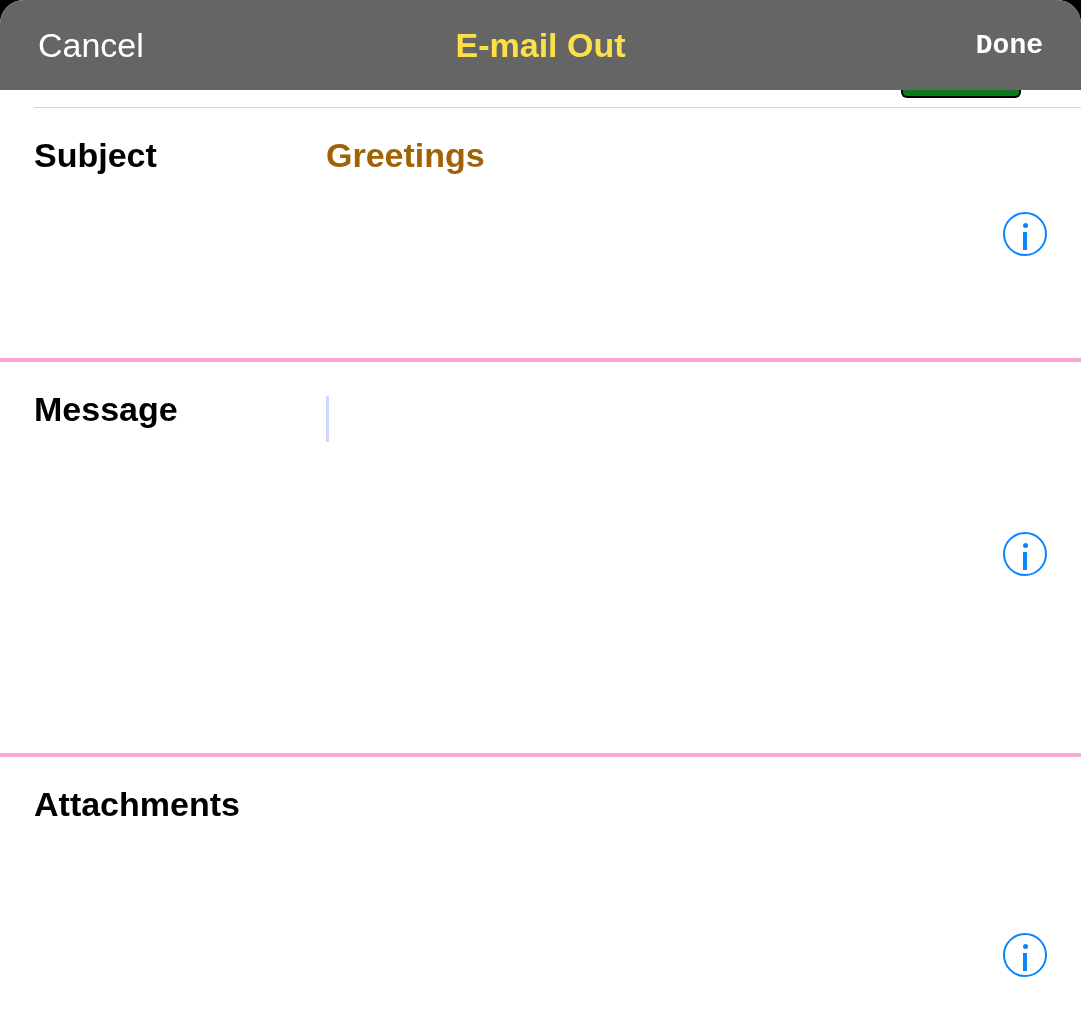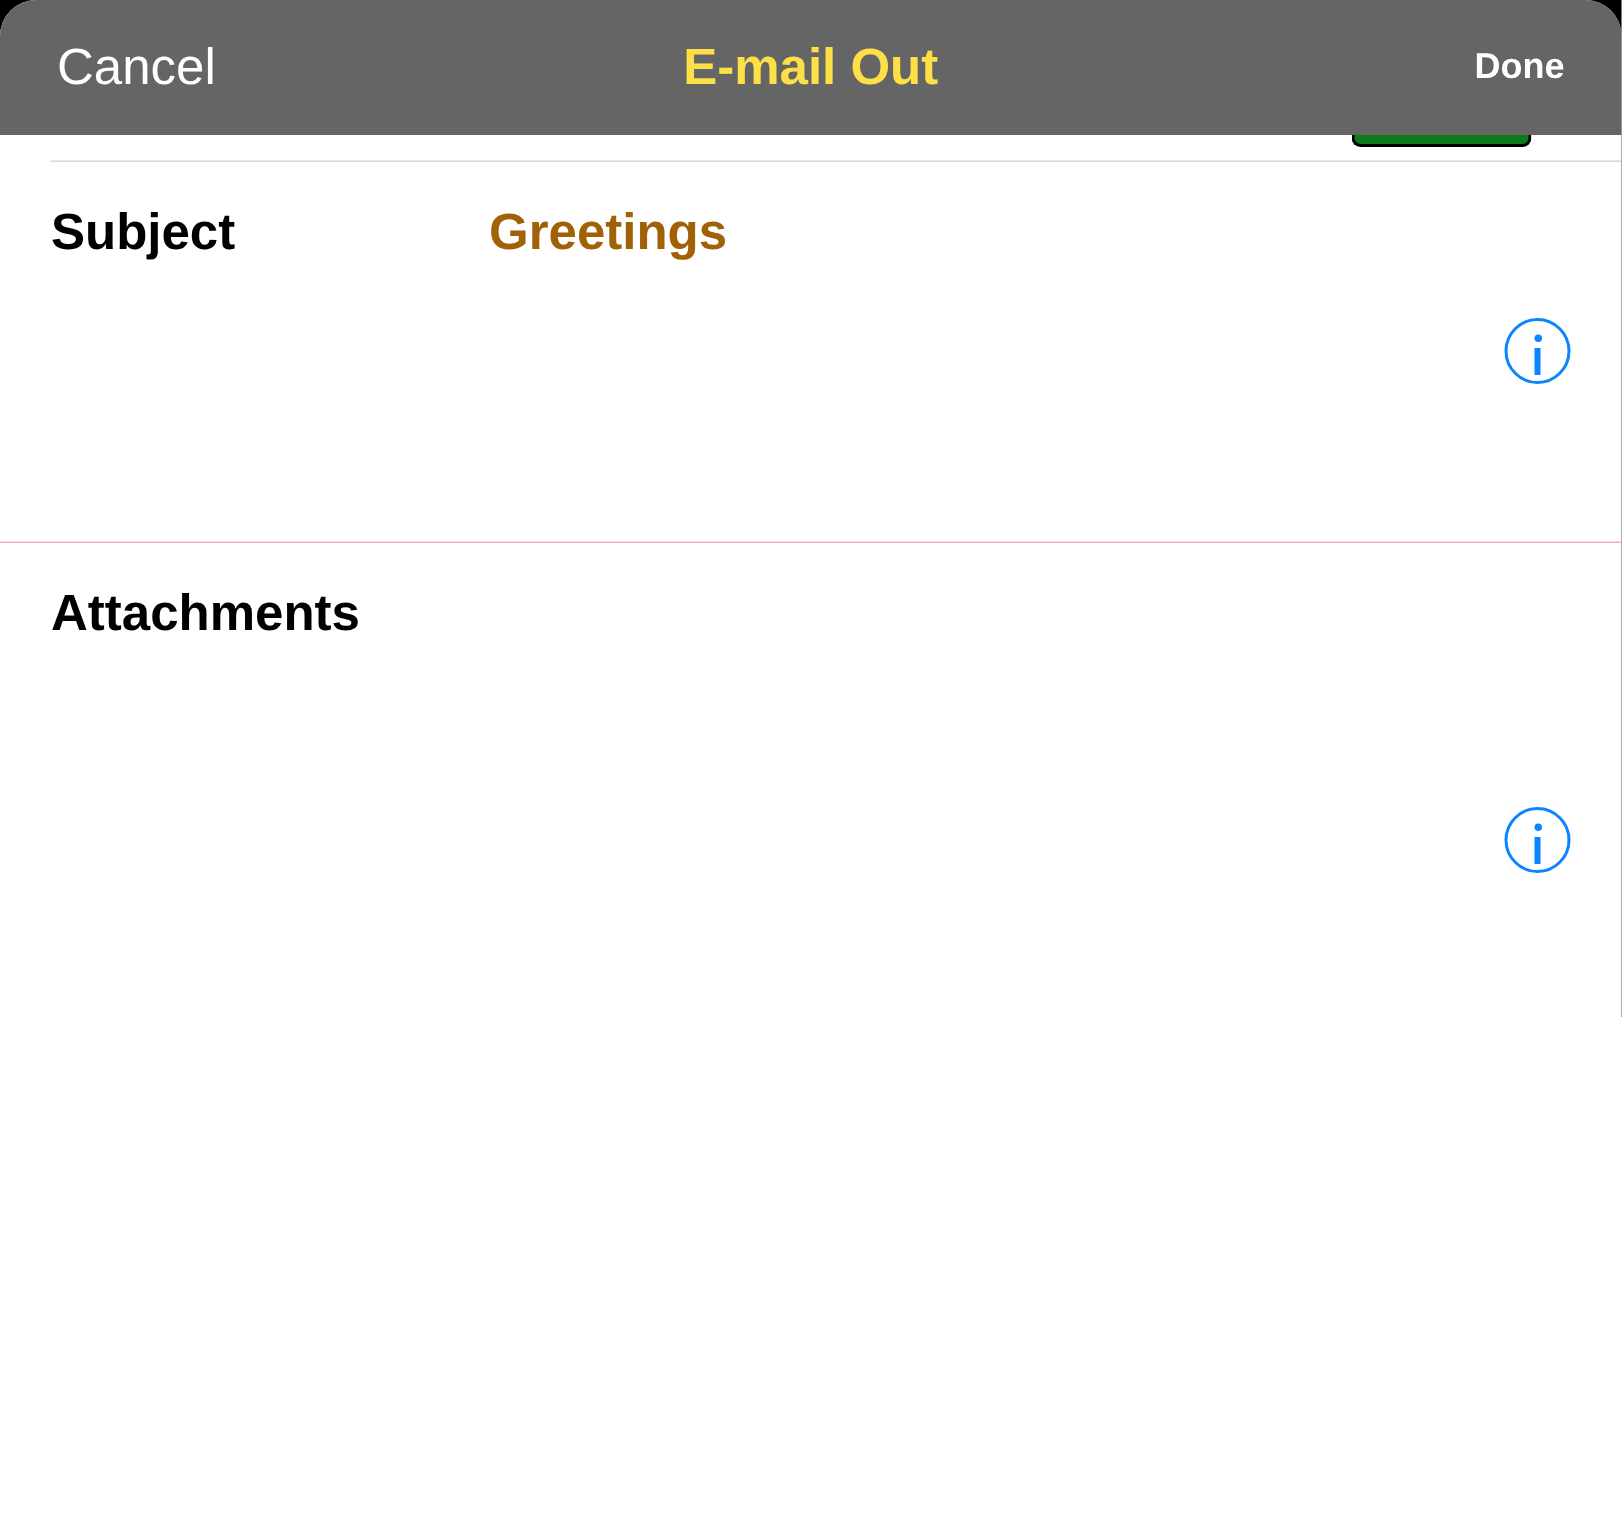--- a/index.html
+++ b/index.html
@@ -41,23 +41,24 @@
     .header-title {
       color: #fde047;
       font-size: 34px;
       font-weight: 600;
       position: absolute;
       left: 50%;
       transform: translateX(-50%);
     }
     .header-right {
       color: #fff;
-      font-size: 24px;
+      font-size: 28px;
       font-weight: 700;
       cursor: pointer;
+      font-family: Liberation Mono, monospace;
     }
     .header-wrap {
       position: relative;
       width: 100%;
       height: 100%;
       display: flex;
       align-items: center;
       justify-content: space-between;
     }
     .content {
@@ -78,21 +79,21 @@
       z-index: 5;
     }
     .section-divider-top {
       height: 18px;
       border-bottom: 1px solid #d6d6d6;
       margin-left: 34px;
     }
     .section {
       position: relative;
       padding: 24px 34px 0 34px;
-      border-bottom: 1px solid #f9a8d4;
+      border-bottom: 4px solid #f9a8d4;
     }
     .section-subject {
       height: 254px;
     }
     .section-message {
       height: 395px;
     }
     .section-attachments {
       height: 260px;
       border-bottom: none;
@@ -183,20 +184,30 @@
       <div class="section-divider-top"></div>
 
       <div class="section section-subject">
         <div class="section-row">
           <div class="section-label">Subject</div>
           <div class="section-value">Greetings</div>
         </div>
         <div class="info-icon info-subject"></div>
       </div>
 
+      <div class="section section-message">
+        <div class="section-row">
+          <div class="section-label">Message</div>
+          <div class="section-value">
+            <div class="message-input"></div>
+            <span></span>
+          </div>
+        </div>
+        <div class="info-icon info-message"></div>
+      </div>
 
       <div class="section section-attachments">
         <div class="section-row">
           <div class="section-label">Attachments</div>
           <div class="section-value"></div>
         </div>
         <div class="info-icon info-attachments"></div>
       </div>
 
     </div>

